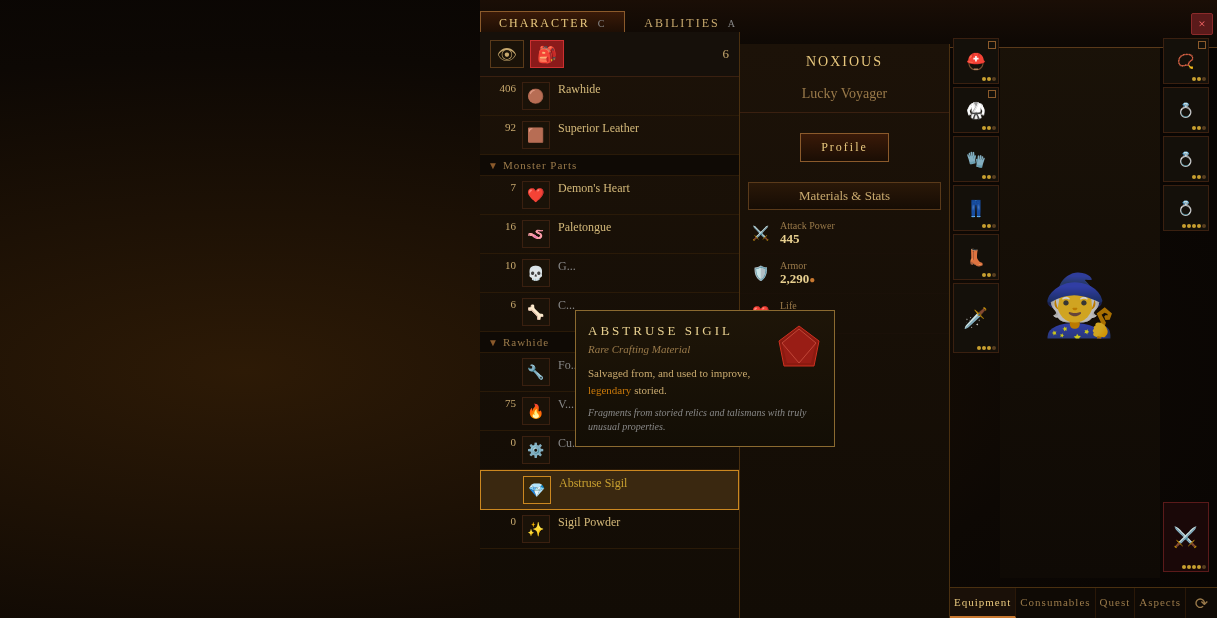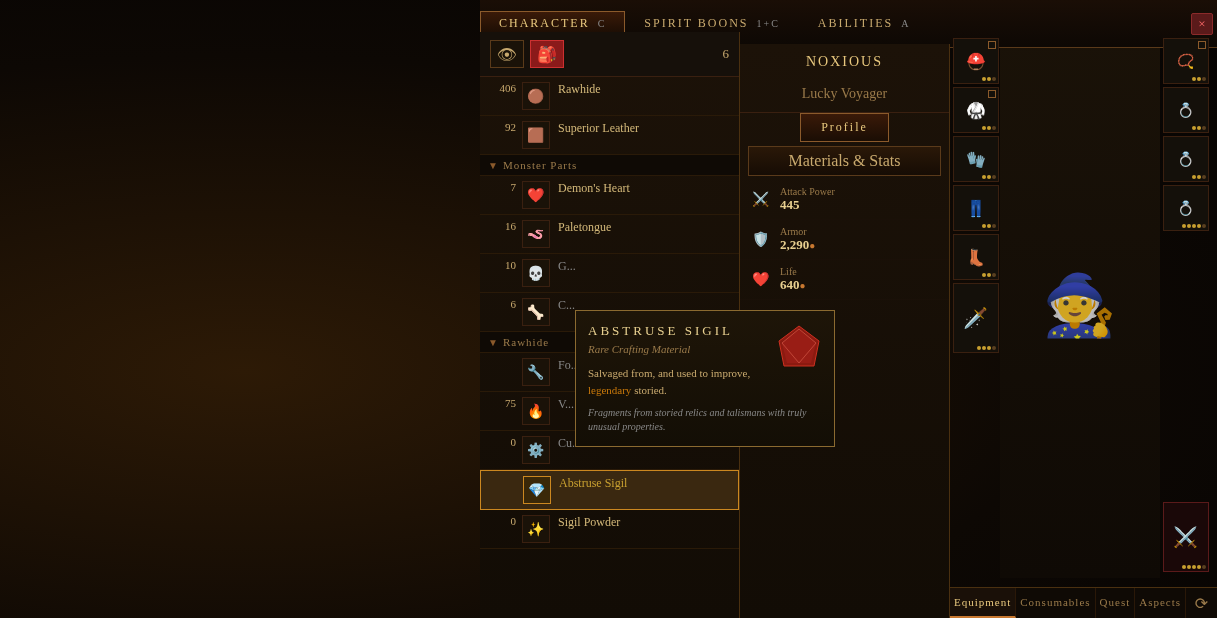--- a/index.html
+++ b/index.html
@@ -198,40 +198,40 @@
       text-transform: uppercase;
     }
     .char-class {
       color: #9a7a4a;
       font-size: 14px;
       margin-top: 16px;
     }
 
     .profile-btn {
       display: block;
-      margin: 0 auto;
+      margin: 20px auto;
       padding: 6px 20px;
       background: linear-gradient(to bottom, #3a1a08, #1a0d04);
       border: 1px solid #8b5a2b;
       color: #e8c87e;
       font-size: 12px;
       letter-spacing: 2px;
       cursor: pointer;
       text-align: center;
       font-family: 'Georgia', serif;
     }
 
     .mat-stats-btn {
       display: block;
       margin: 4px 8px;
       padding: 5px 10px;
       background: linear-gradient(to bottom, #2a1808, #160c04);
       border: 1px solid #5a3a1a;
       color: #c8a96e;
-      font-size: 16px;
+      font-size: 13px;
       cursor: pointer;
       text-align: center;
     }
 
     .stat-row {
       display: flex;
       align-items: center;
       padding: 6px 10px;
       border-bottom: 1px solid #1a1008;
     }
@@ -359,24 +359,20 @@
 <body>
 
 <div class="game-bg"></div>
 
 <div class="top-bar">
   <div class="top-tab active">
     <span>CHARACTER</span>
     <span class="top-tab-key">C</span>
   </div>
   <div class="top-tab">
-    <span>SPIRIT BOONS</span>
-    <span class="top-tab-key">1+C</span>
-  </div>
-  <div class="top-tab">
     <span>ABILITIES</span>
     <span class="top-tab-key">A</span>
   </div>
   <div class="top-close">×</div>
 </div>
 
 <div class="inventory-panel">
   <div class="inv-tabs">
     <div class="inv-tab">
       <span>👁</span>

